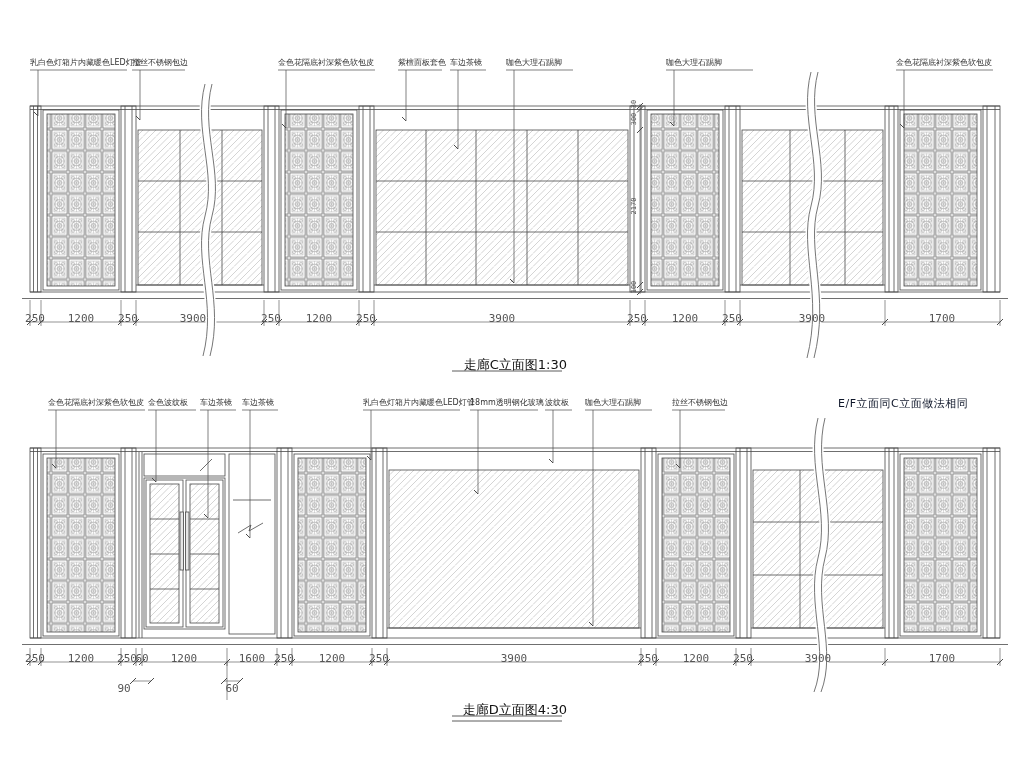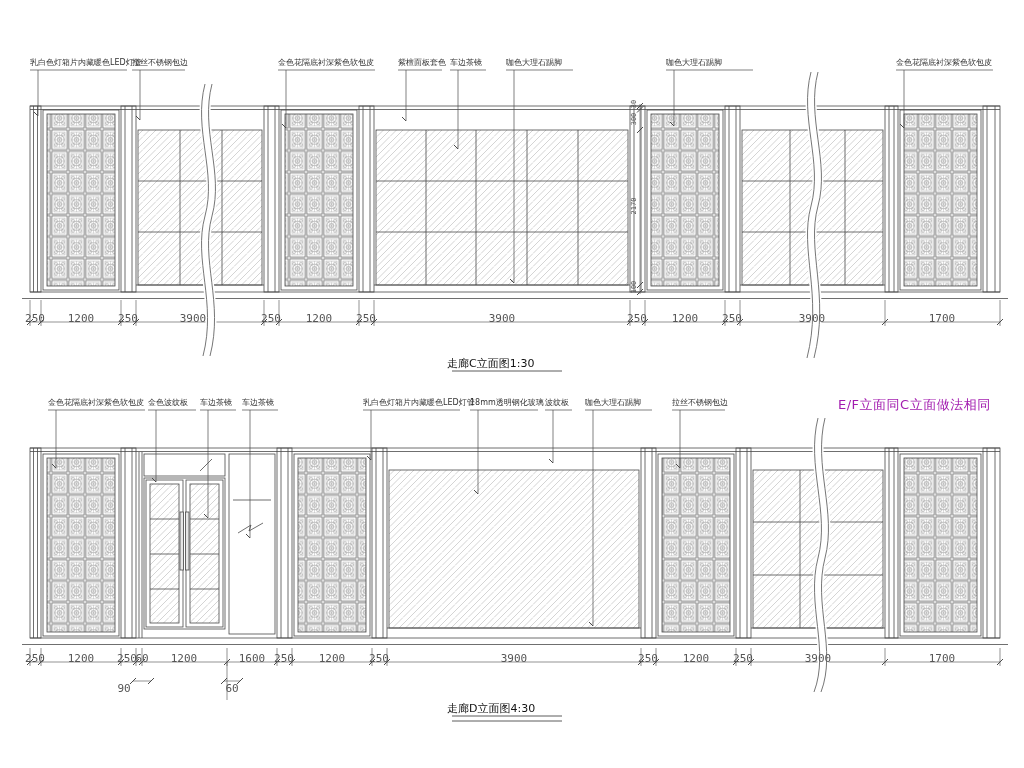--- a/index.html
+++ b/index.html
@@ -4,22 +4,22 @@
 <style>
   html,body{margin:0;padding:0;background:#fff;}
   .page{position:relative;width:1024px;height:760px;background:#ffffff;overflow:hidden;
         font-family:"DejaVu Sans",sans-serif;color:#2b2b2b;}
   .page svg{position:absolute;left:0;top:0;}
   .lbl{position:absolute;font-size:8px;line-height:10px;color:#333;white-space:nowrap;}
   .dim{position:absolute;font-family:"DejaVu Sans Mono",monospace;font-size:11px;color:#555;
        white-space:nowrap;transform:translateX(-50%);}
   .vdim{position:absolute;font-family:"DejaVu Sans Mono",monospace;font-size:7px;color:#555;
         white-space:nowrap;transform:translate(-50%,-50%) rotate(-90deg);}
-  .title{position:absolute;font-size:11px;color:#111;width:120px;text-align:left;white-space:nowrap;}
-  .note{position:absolute;font-size:13px;color:#a21caf;white-space:nowrap;letter-spacing:0.5px;}
+  .title{position:absolute;font-size:13px;color:#111;width:120px;text-align:right;white-space:nowrap;}
+  .note{position:absolute;font-size:11px;color:#0f172a;white-space:nowrap;letter-spacing:0.5px;}
 </style>
 </head>
 <body>
 
 <div class="page">
 
 <svg width="1024" height="768" viewBox="0 0 1024 768">
   <defs>
     <pattern id="lat" width="17" height="21.5" patternUnits="userSpaceOnUse">
       <rect x="0.9" y="0.9" width="15.2" height="19.7" fill="#ffffff" stroke="#555" stroke-width="0.7"></rect>

